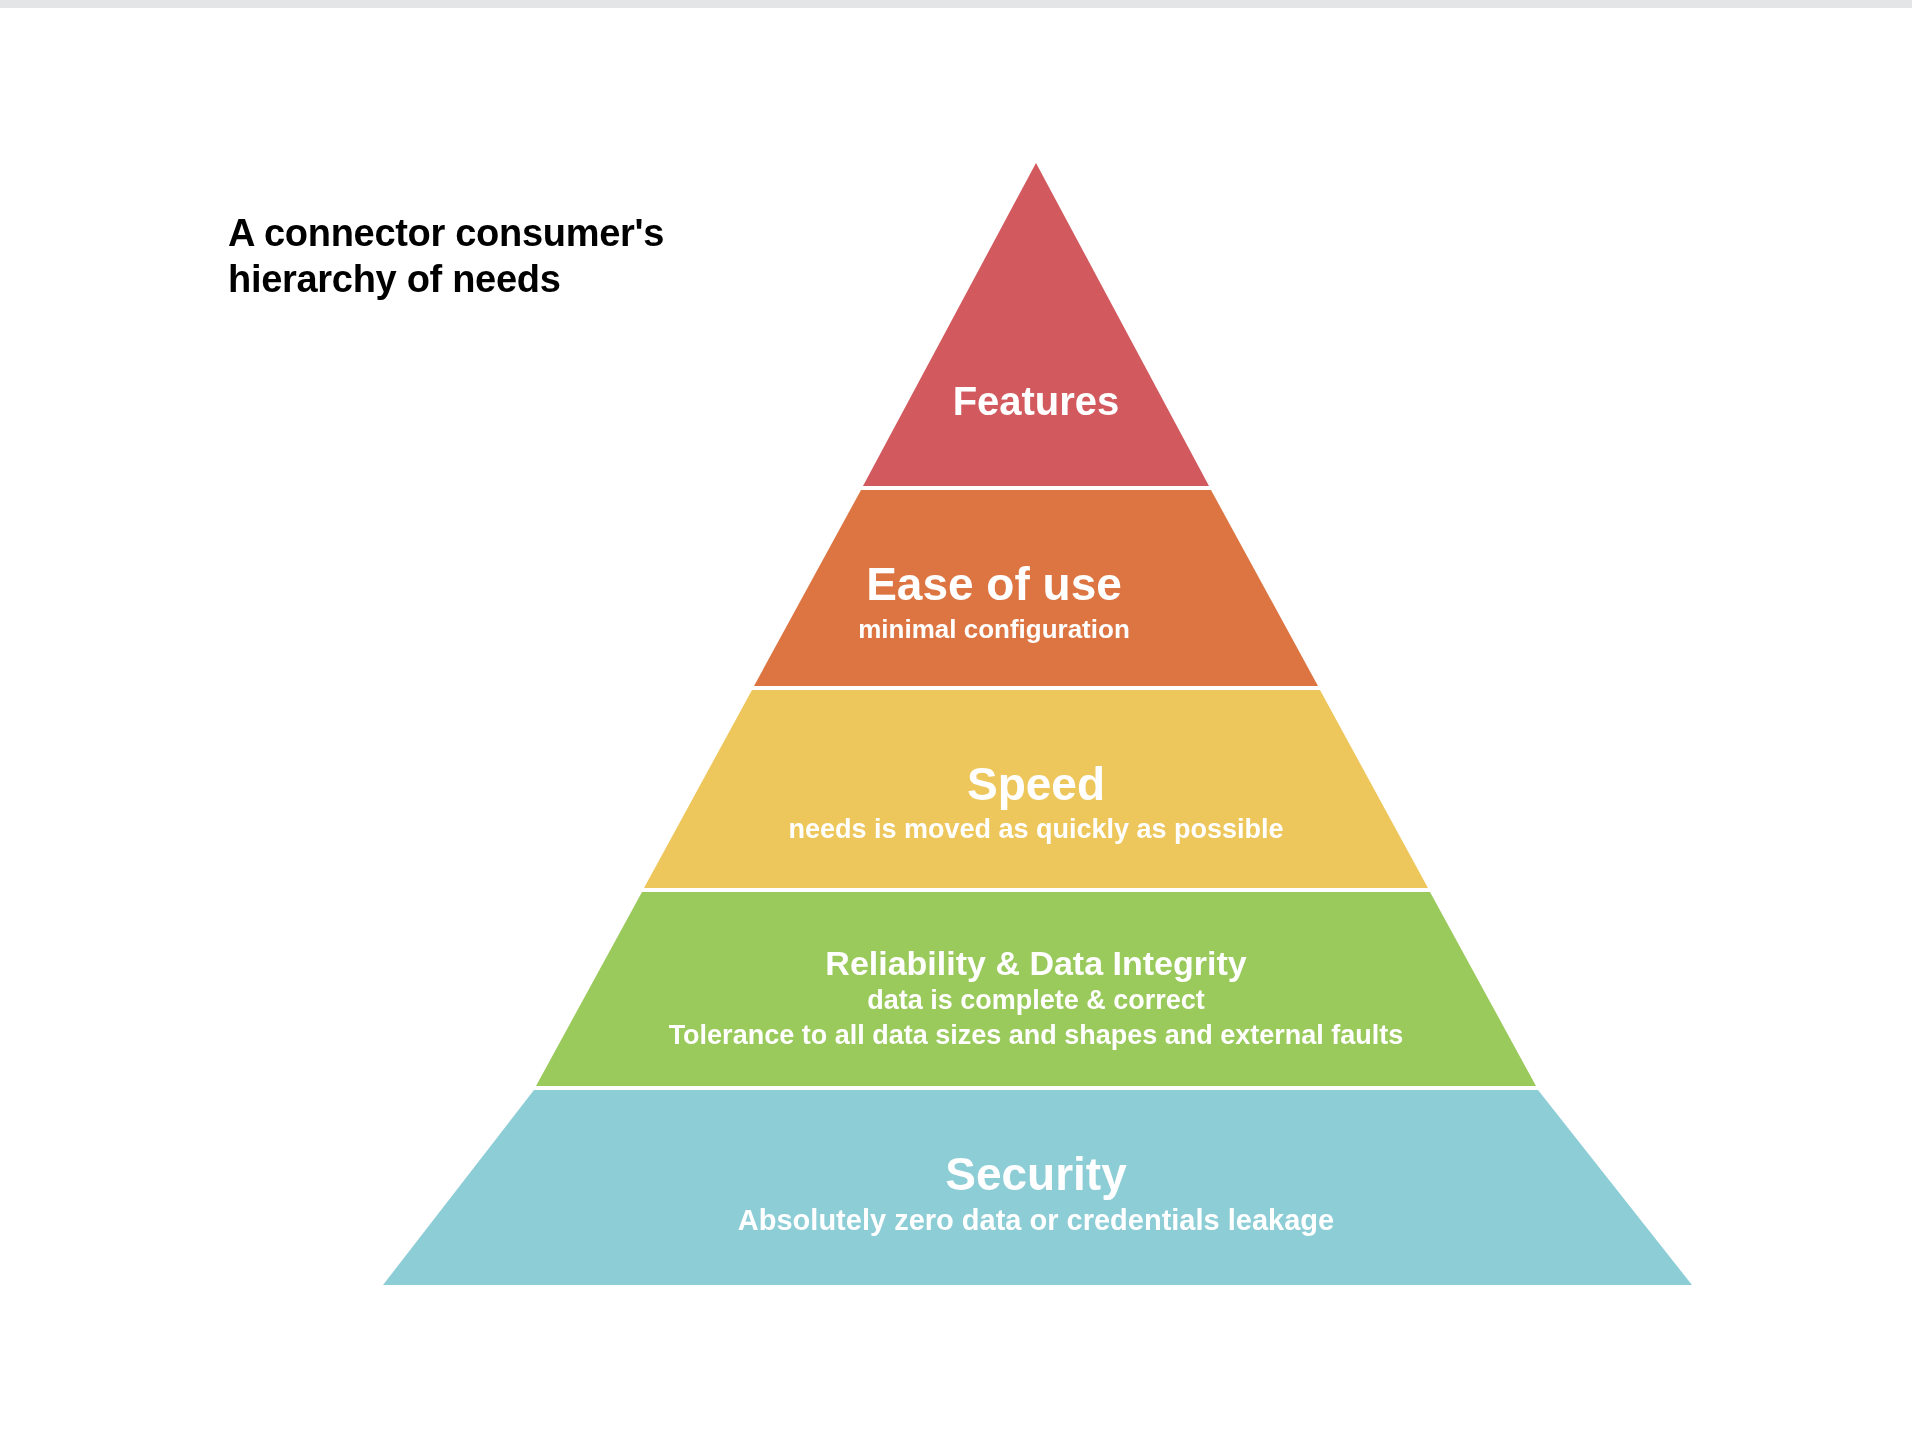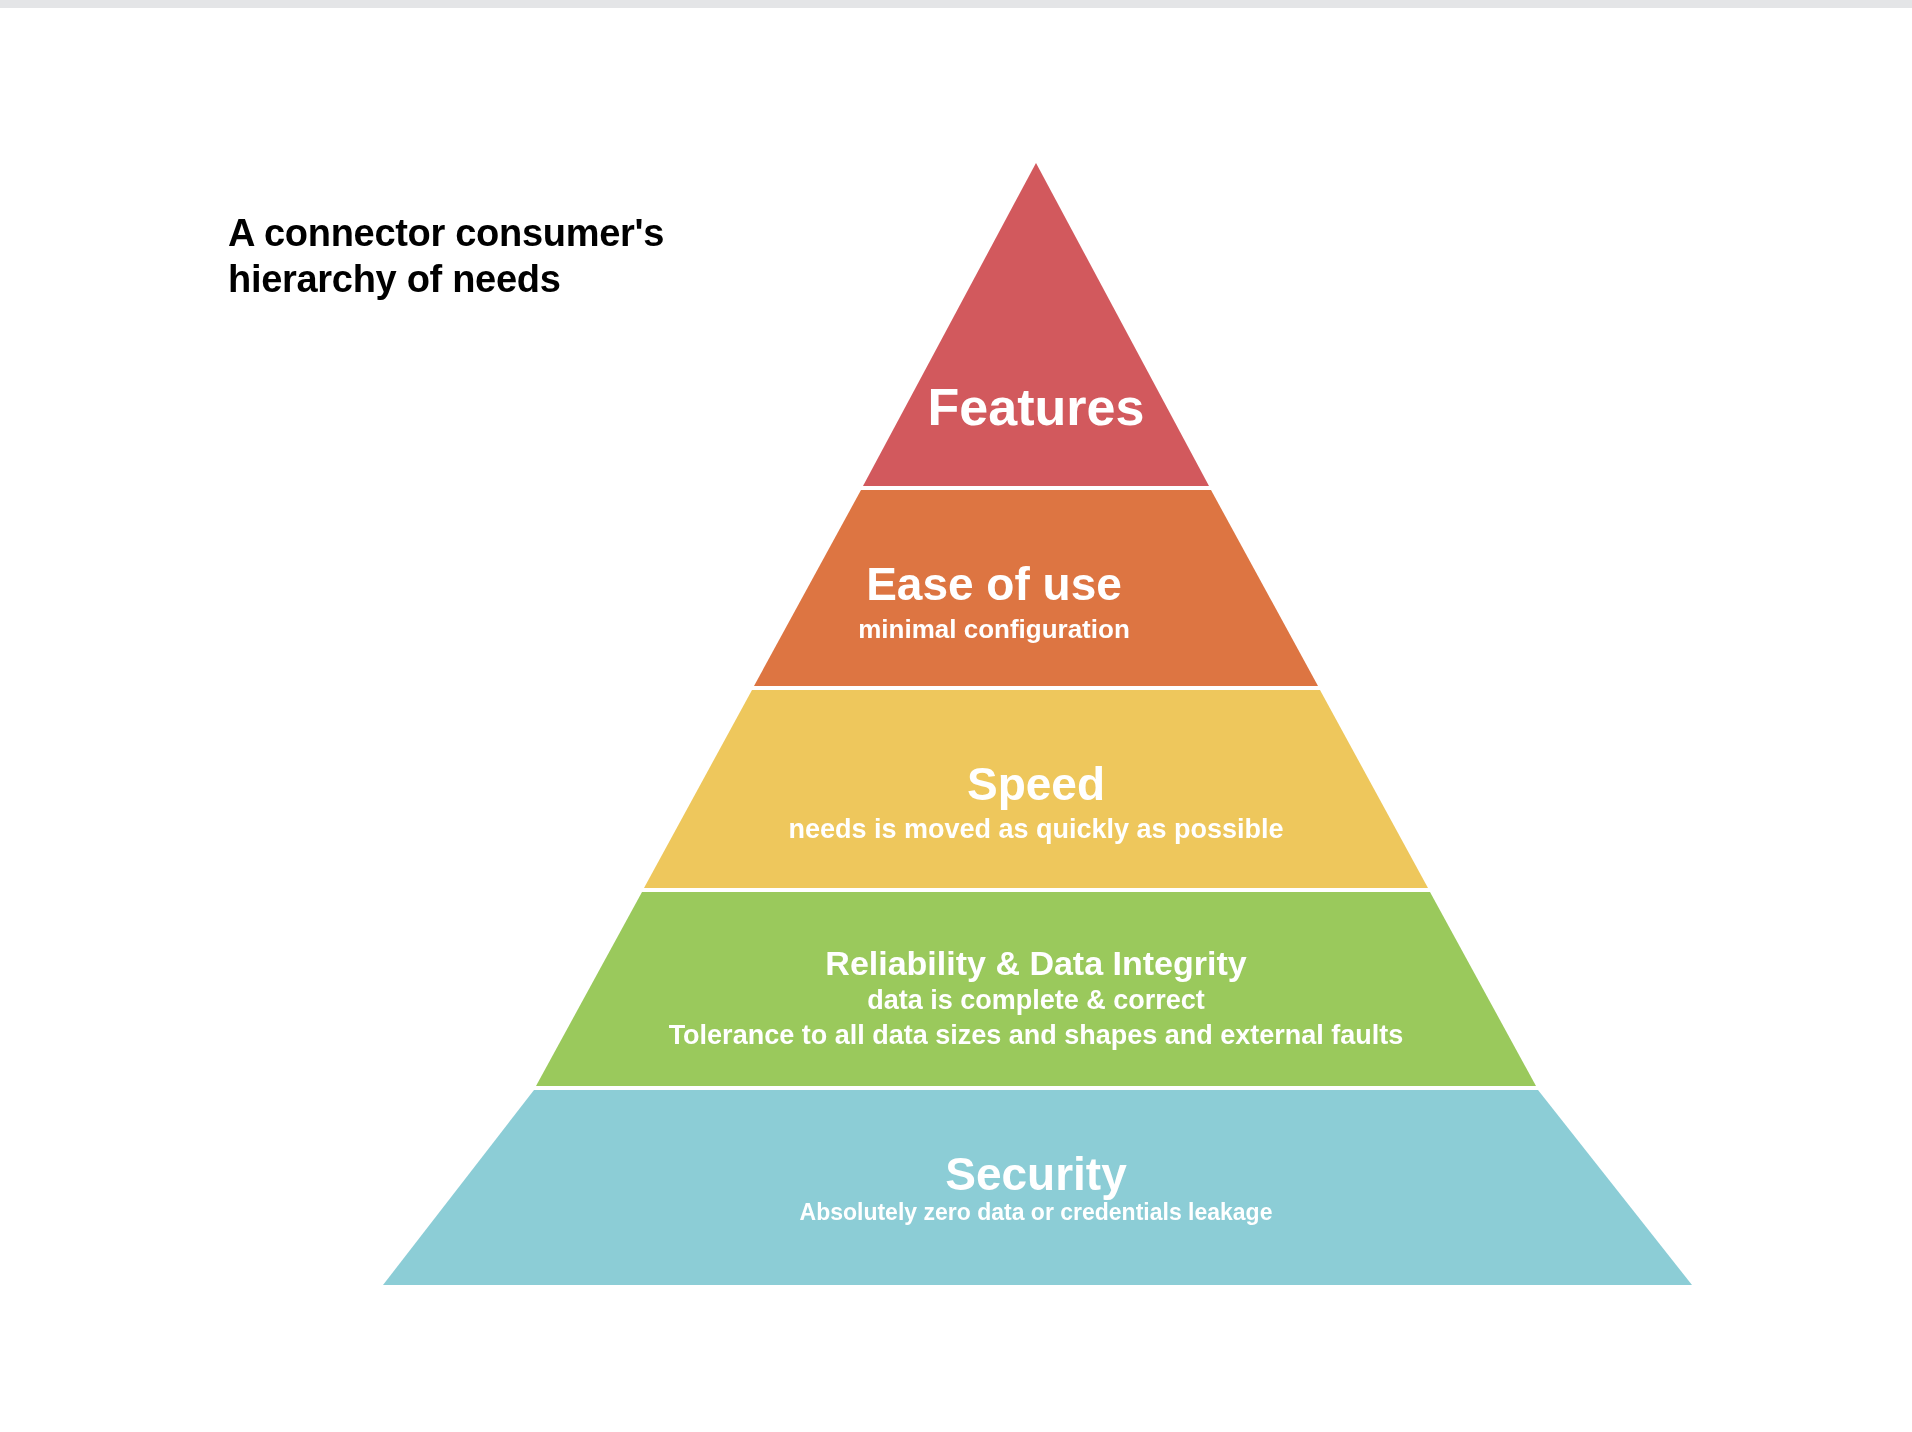--- a/index.html
+++ b/index.html
@@ -65,41 +65,41 @@
     display: block;
     line-height: 1.06;
   }
   .tier-sub {
     display: block;
     line-height: 1.16;
   }
 
   
   #tier-text-1 { left: 836px; top: 380px; width: 400px; }
-  #tier-text-1 .tier-title { font-size: 52px; }
+  #tier-text-1 .tier-title { font-size: 40px; }
 
   
   #tier-text-2 { left: 744px; top: 560px; width: 500px; }
   #tier-text-2 .tier-title { font-size: 46px; }
   #tier-text-2 .tier-sub  { font-size: 26px; margin-top: 5px; }
 
   
   #tier-text-3 { left: 736px; top: 760px; width: 600px; }
   #tier-text-3 .tier-title { font-size: 46px; }
   #tier-text-3 .tier-sub  { font-size: 27px; margin-top: 5px; }
 
   
   #tier-text-4 { left: 586px; top: 945px; width: 900px; }
   #tier-text-4 .tier-title { font-size: 34px; }
   #tier-text-4 .tier-sub  { font-size: 27px; margin-top: 4px; }
 
   
   #tier-text-5 { left: 636px; top: 1150px; width: 800px; }
   #tier-text-5 .tier-title { font-size: 46px; }
-  #tier-text-5 .tier-sub  { font-size: 23px; }
+  #tier-text-5 .tier-sub  { font-size: 29px; margin-top: 5px; }
 </style>
 </head>
 <body>
 
 <div id="top-strip" style="background: rgb(228, 229, 231);"></div>
 
 <div id="canvas"></div>
 
 <div id="title" style="color: rgb(0, 0, 0);">A connector consumer's
 hierarchy of needs</div>

